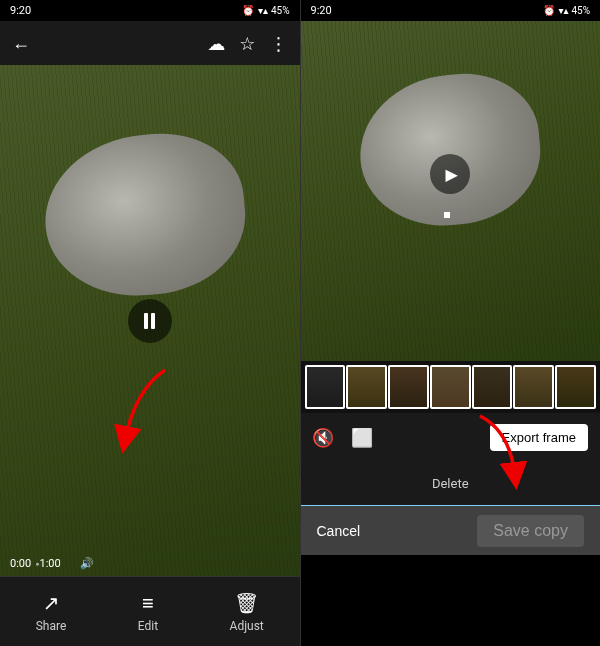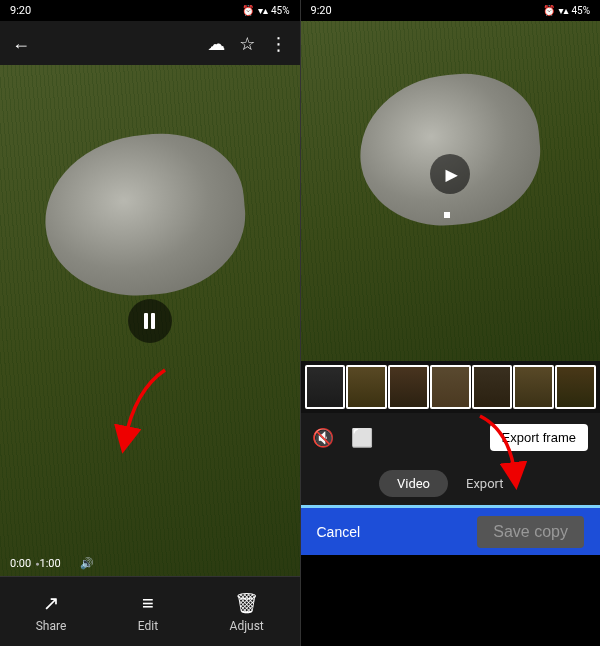--- a/index.html
+++ b/index.html
@@ -291,26 +291,26 @@
       cursor: pointer;
     }
 
     .tab-item.active {
       background: #444;
       color: #fff;
     }
 
     .bottom-right {
       height: 50px;
-      background: #1d4ed8;
+      background: #404040;
       display: flex;
       align-items: center;
       justify-content: space-between;
       padding: 0 16px;
-      border-top: 3px solid #7dd3fc;
+      border-top: 1px solid #7dd3fc;
     }
 
     .cancel-btn {
       background: transparent;
       border: none;
       color: #fff;
       font-size: 14px;
       cursor: pointer;
     }
 
@@ -510,22 +510,21 @@
         <defs>
           <marker id="arrowhead-r" markerWidth="8" markerHeight="8" refX="4" refY="4" orient="auto">
             <path d="M0,0 L8,4 L0,8 Z" fill="#e00"></path>
           </marker>
         </defs>
         <path d="M20,5 Q50,20 55,65" stroke="#e00" stroke-width="3.5" fill="none" marker-end="url(#arrowhead-r)"></path>
       </svg>
     </div>
 
     <div class="tabs-right">
-      <div class="tab-item active">Video</div>
-      <div class="tab-item">Export</div>
+      <div class="tab-item">Delete</div>
     </div>
   </div>
 
   <div class="bottom-right">
     <button class="cancel-btn">Cancel</button>
     <button class="save-btn">Save copy</button>
   </div>
 </div>
 
 </body></html>

